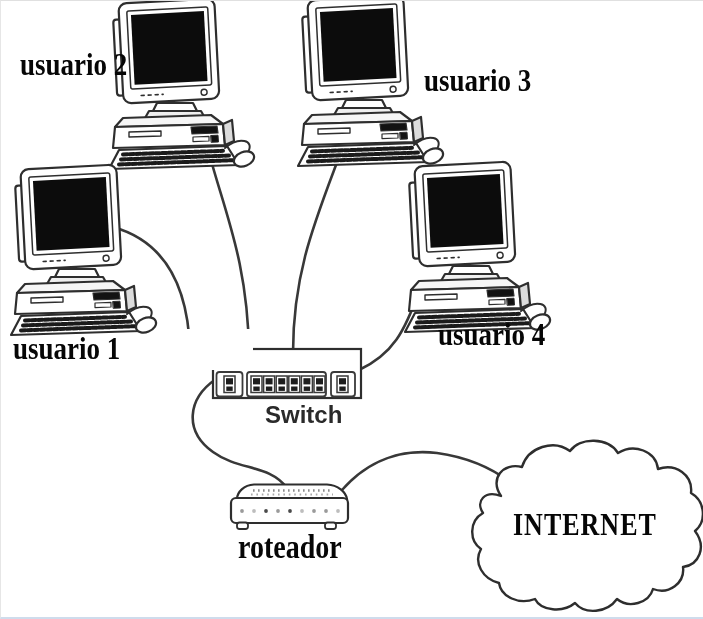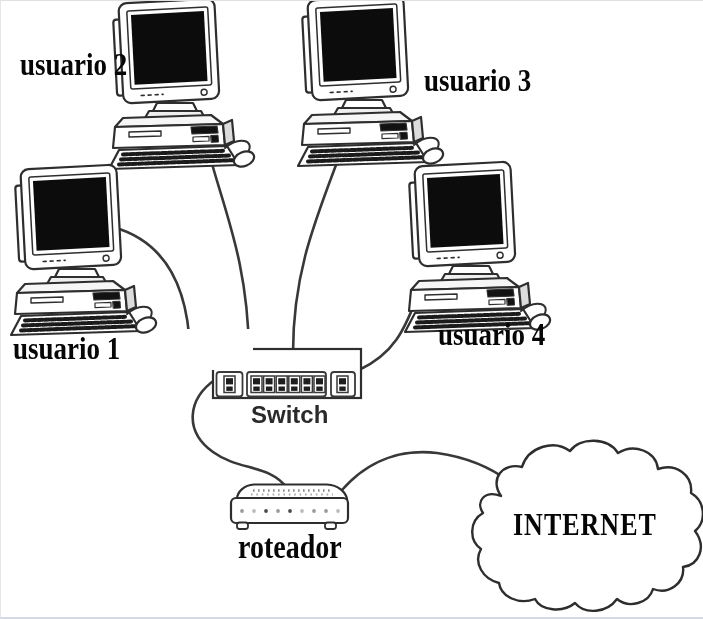--- a/index.html
+++ b/index.html
@@ -145,16 +145,16 @@
              C518,604 500,596 498,582
              C482,578 472,562 480,548
              C468,540 468,520 482,512
              C474,500 484,489 500,495 Z"></path>
   </svg>
 
   <div class="lbl lbl-user" style="left:19px;top:48px;">usuario 2</div>
   <div class="lbl lbl-user" style="left:423px;top:64px;">usuario 3</div>
   <div class="lbl lbl-user" style="left:12px;top:332px;">usuario 1</div>
   <div class="lbl lbl-user" style="left:437px;top:318px;">usuario 4</div>
-  <div class="lbl lbl-switch" style="left:250px;top:402px;text-align:right;">Switch</div>
+  <div class="lbl lbl-switch" style="left:264px;top:402px;text-align:right;">Switch</div>
   <div class="lbl lbl-router" style="left:237px;top:530px;">roteador</div>
   <div class="lbl lbl-internet" style="left:512px;top:509px;">INTERNET</div>
 </div>
 
 </body></html>

